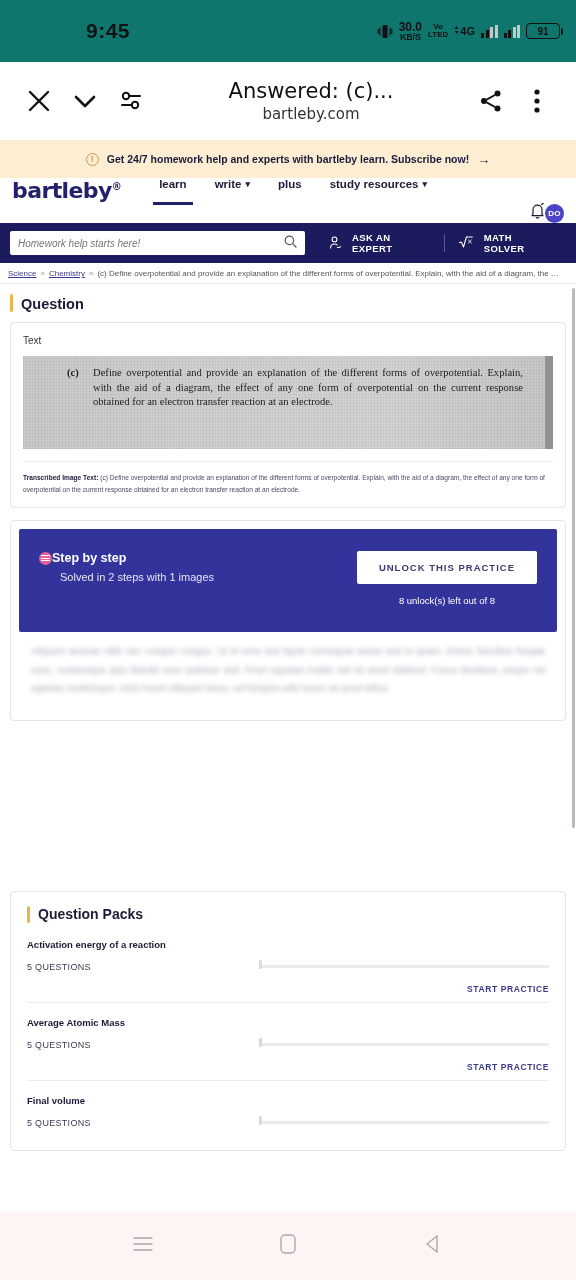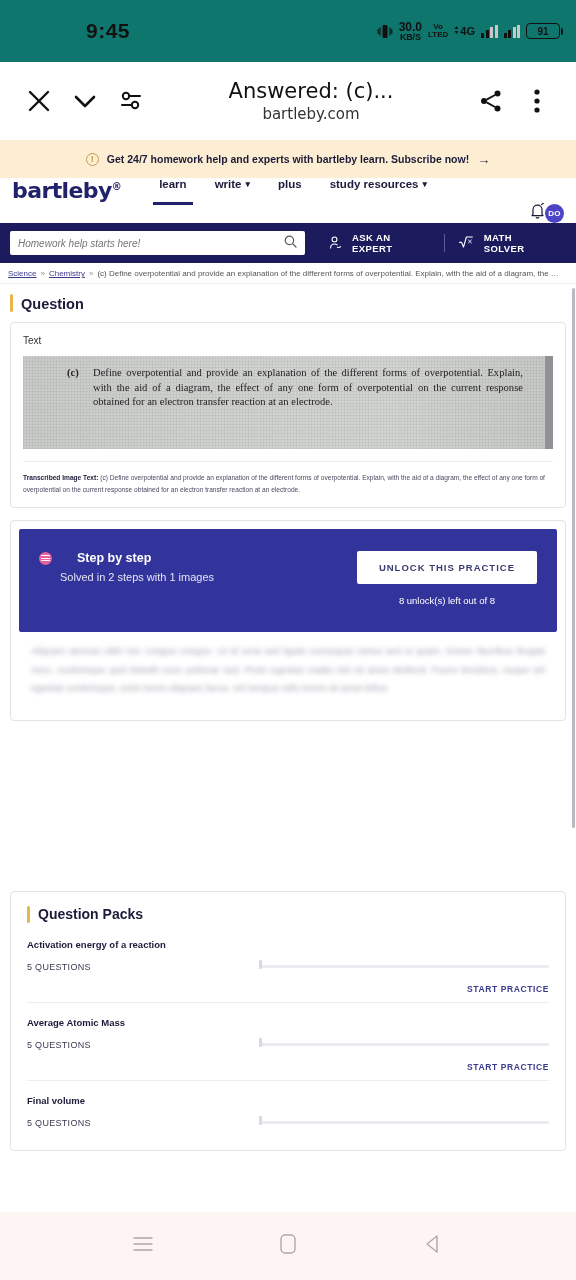--- a/index.html
+++ b/index.html
@@ -211,21 +211,21 @@
   }
   .transcribed b { color:#1b1b3a; }
 
   
   .sol-card { margin: 0 10px; border:1px solid #e3e3e9; border-radius:4px; background:#fff; padding: 8px; }
   .sol-banner {
     background:#33339c; border-radius:2px;
     padding: 22px 20px 26px 20px;
     display:flex; align-items:flex-start; justify-content:space-between;
   }
-  .sbs-title { display:flex; align-items:center; gap:25px; }
+  .sbs-title { display:flex; align-items:center; gap:0; }
   .sbs-ic {
     width:13px; height:13px; border-radius:50%; background:#e8609b;
     display:flex; flex-direction:column; justify-content:center; gap:1.5px;
     padding: 0 2px;
   }
   .sbs-ic i { display:block; height:1px; background:#fff; width:100%; }
   .sbs-title span { color:#fff; font-size:12.5px; font-weight:700; }
   .sbs-sub { color:#e5e5f5; font-size:11px; margin-top:6px; margin-left:21px; }
   .sol-right { display:flex; flex-direction:column; align-items:center; }
   .unlock-btn {

